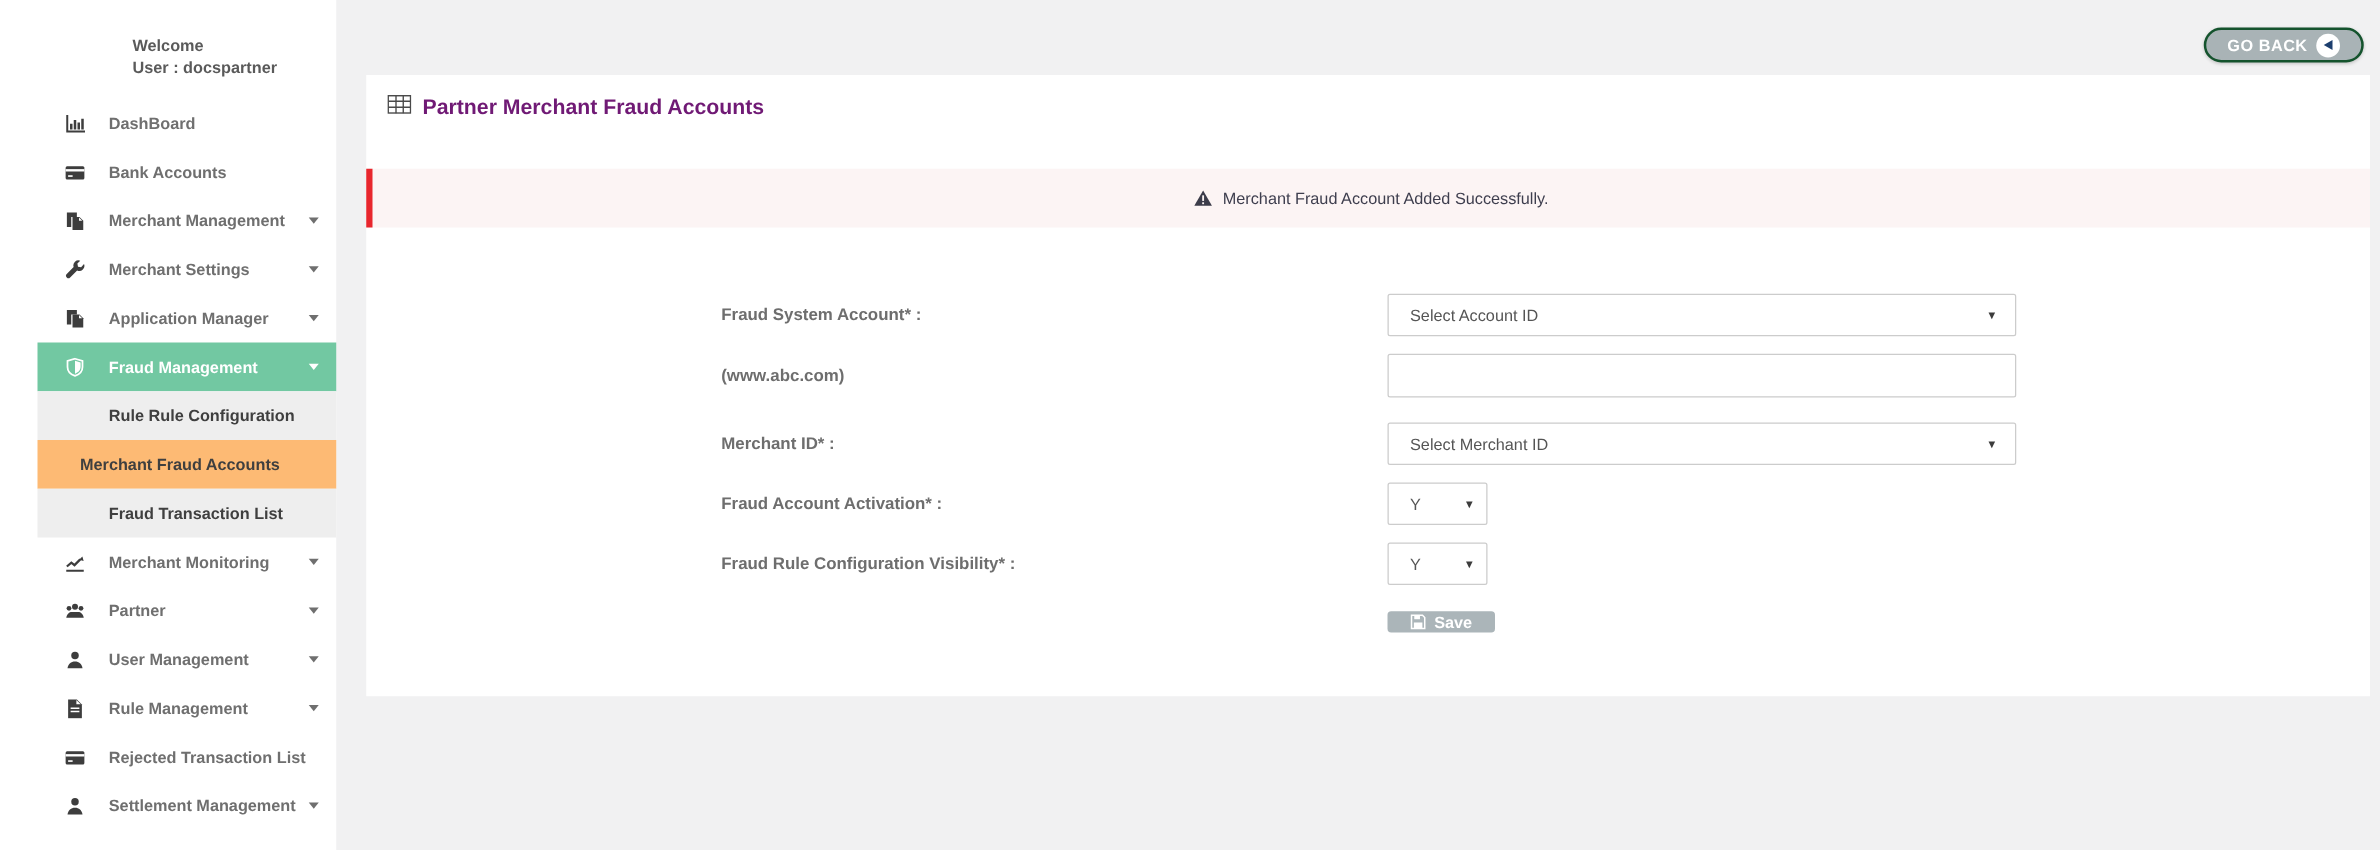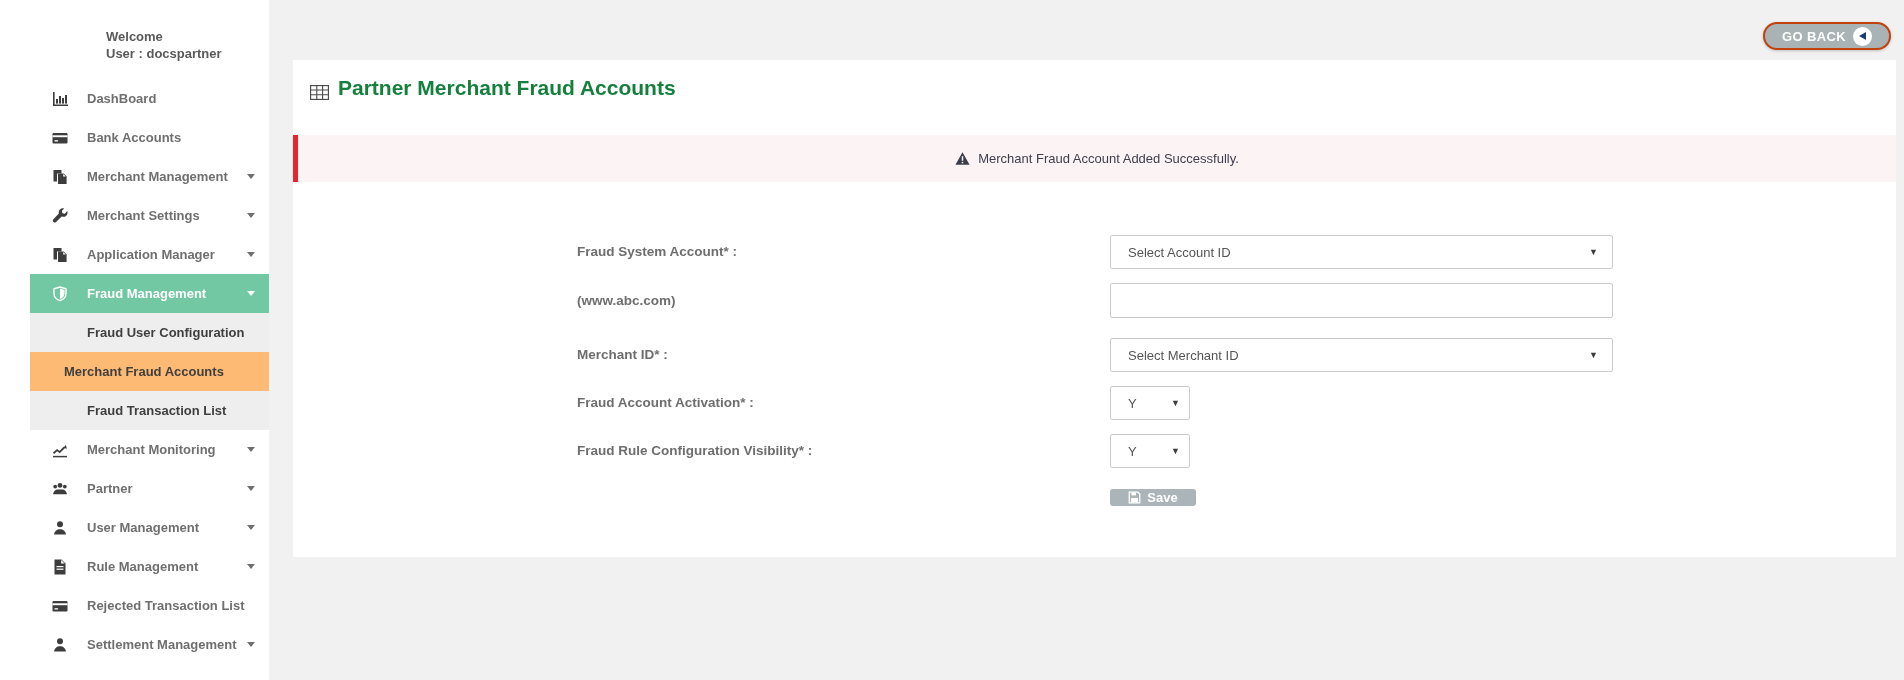--- a/index.html
+++ b/index.html
@@ -19,33 +19,33 @@
   .caret { margin-left:auto; width:0; height:0;
     border-left:4px solid transparent; border-right:4px solid transparent;
     border-top:5px solid currentColor; }
   .nav-item.active { background:#72c8a2; color:#ffffff; }
   .nav-item.active .nav-icon { color:#ffffff; }
   .nav-item.sub { padding-left:57px; background:#eeeeee; color:#3f3f3f; }
   .nav-item.sub.sel { background:#fdba74;padding-left:34px; }
 
   
   .go-back { position:absolute; top:22px; right:13px; width:128px; height:28px;
-    background:#a9b3b6; border:2px solid #c2410c; border-radius:15px;
+    background:#a9b3b6; border:2px solid #14532d; border-radius:15px;
     display:flex; align-items:center; justify-content:center; gap:7px;
     box-shadow:0 1px 3px rgba(0,0,0,.2); cursor:pointer; }
   .go-back-label { color:#ffffff; font-weight:700; font-size:13px; letter-spacing:.4px; }
   .go-back-circle { width:19px; height:19px; background:#ffffff; border-radius:50%;
     display:flex; align-items:center; justify-content:center; }
   .go-back-arrow { width:0; height:0; border-top:4.5px solid transparent;
     border-bottom:4.5px solid transparent; border-right:7px solid #1c3e6e; margin-right:1px; }
 
   
   .panel { position:absolute; left:293px; top:60px; width:1603px; height:497px; background:#ffffff; }
-  .panel-title { position:absolute; left:17px; top:16px; display:flex; align-items:flex-end;
-    gap:9px; font-size:21px; font-weight:700; color:#15803d; }
+  .panel-title { position:absolute; left:17px; top:16px; display:flex; align-items:flex-start;
+    gap:9px; font-size:17px; font-weight:700; color:#701a75; }
   .title-icon { color:#4a4a4a; display:flex; }
 
   .alert { position:absolute; left:0; top:75px; width:100%; height:47px;
     background:#fcf4f4; border-left:5px solid #e8262d;
     display:flex; align-items:center; justify-content:center; gap:8px; }
   .alert-icon { display:flex; }
   .alert-text { font-size:13px; font-weight:400; color:#3e3e4e; }
 
   .form-row { position:absolute; left:284px; right:0; display:flex; align-items:center; }
   .form-label { flex:0 0 533px; font-size:13.5px; font-weight:600; color:#6e6e6e; line-height:16px; }
@@ -133,21 +133,21 @@
         <svg viewBox="0 0 16 16">
             <path d="M8 1l6 1.8v4.7c0 3.9-2.9 6.1-6 7.2-3.1-1.1-6-3.3-6-7.2V2.8z" fill="none" stroke="currentColor" stroke-width="1.4"></path>
             <path d="M8 2.6l4.5 1.4v3.4c0 2.9-2.2 4.6-4.5 5.5z" fill="currentColor"></path>
           </svg>
       </span>
       <span class="nav-label">Fraud Management</span>
       <span class="caret"></span>
     </div>
 
     <div class="nav-item sub">
-      <span class="nav-label">Fraud User Configuration</span>
+      <span class="nav-label">Rule Rule Configuration</span>
     </div>
 
     <div class="nav-item sub sel">
       <span class="nav-label">Merchant Fraud Accounts</span>
     </div>
 
     <div class="nav-item sub">
       <span class="nav-label">Fraud Transaction List</span>
     </div>
 

